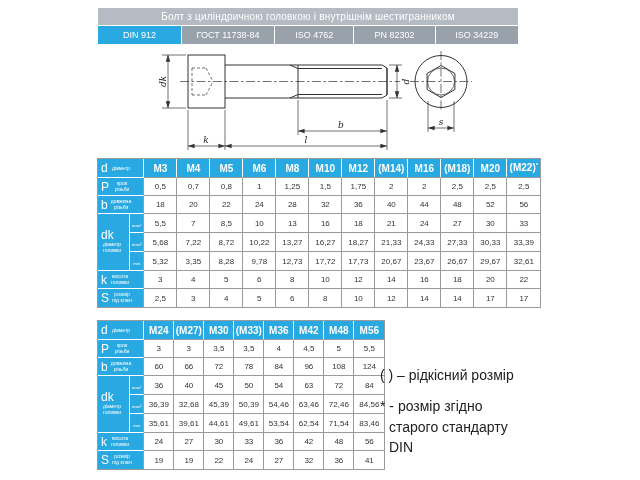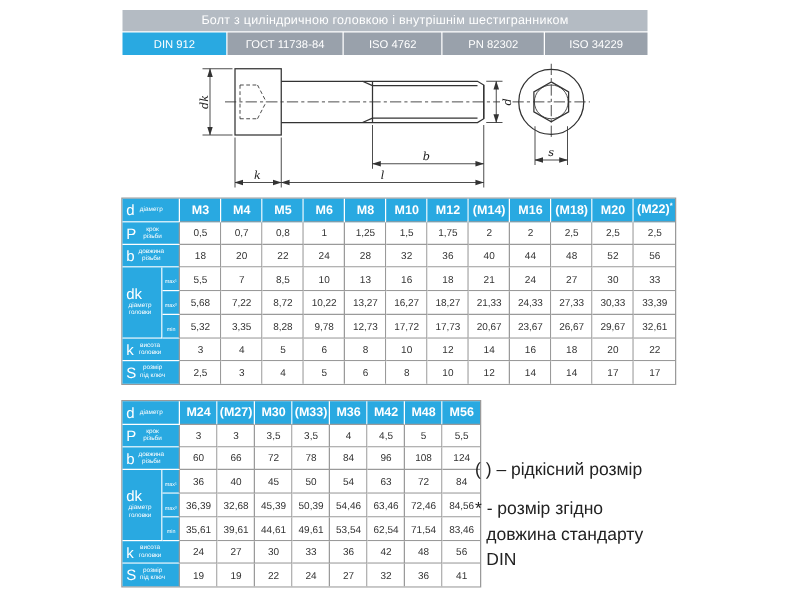--- a/index.html
+++ b/index.html
@@ -406,16 +406,16 @@
           <td class="val">27</td>
           <td class="val">32</td>
           <td class="val">36</td>
           <td class="val">41</td>
         </tr>
       </tbody>
     </table>
 
   <div class="notes">
     <div>( ) – рідкісний розмір</div>
-    <div class="note-old">* - розмір згідно довжина стандарту DIN</div>
+    <div class="note-old">* - розмір згідно старого стандарту DIN</div>
   </div>
 
 </div>
 
 </body></html>

